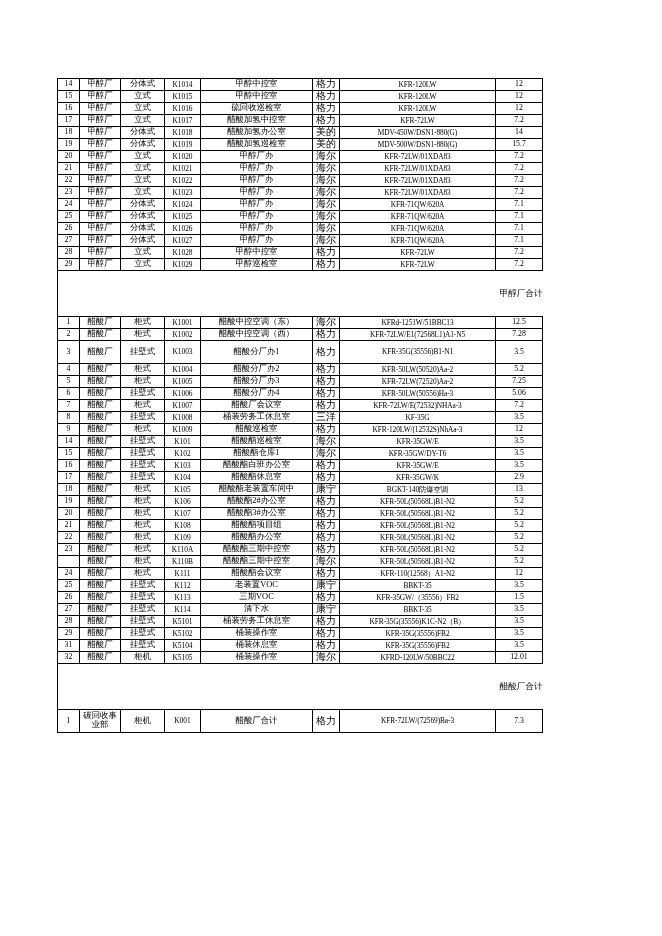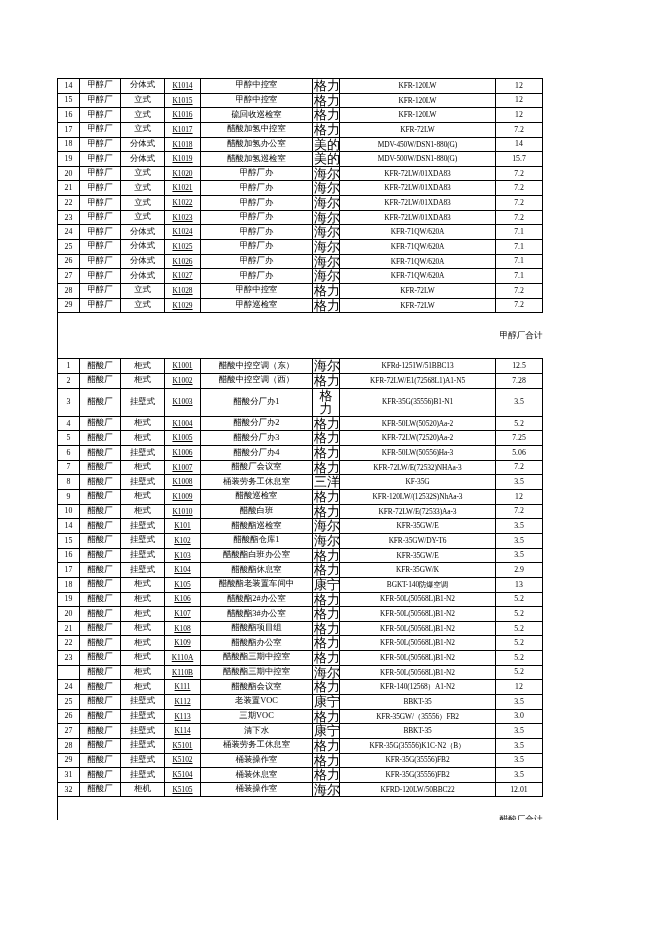--- a/index.html
+++ b/index.html
@@ -47,25 +47,25 @@
   col.c-no    { width: 22px; }
   col.c-plant { width: 41px; }
   col.c-type  { width: 44px; }
   col.c-code  { width: 36px; }
   col.c-loc   { width: 112px; }
   col.c-brand { width: 27px; }
   col.c-model { width: 156px; }
   col.c-power { width: 47px; }
 
   td.model { font-size: 7.4px; letter-spacing: -0.1px; }
-  td.code  { font-size: 7.4px; text-align: center; text-decoration: underline; }
+  td.code  { font-size: 7.4px; text-align: center; }
   td.loc   { font-size: 8.4px; }
   td.plant { font-size: 8.4px; }
   td.type  { font-size: 8.4px; }
-  td.brand { font-size: 13px; }
+  td.brand { font-size: 10px; }
   td.power { font-size: 7.8px; }
   td.no    { font-size: 7.8px; }
 
   tr.tall td { height: 22px; white-space: normal; line-height: 1.05; }
 
   
   tr.thick-bottom td { border-bottom: 1.6px solid #000000; }
 
   
   table.band {
@@ -382,30 +382,20 @@
             <td class="no">9</td>
             <td class="plant">醋酸厂</td>
             <td class="type">柜式</td>
             <td class="code">K1009</td>
             <td class="loc">醋酸巡检室</td>
             <td class="brand">格力</td>
             <td class="model">KFR-120LW/(12532S)NhAa-3</td>
             <td class="power">12</td>
           </tr>
           <tr>
-            <td class="no">10</td>
-            <td class="plant">醋酸厂</td>
-            <td class="type">柜式</td>
-            <td class="code">K1010</td>
-            <td class="loc">醋酸白班</td>
-            <td class="brand">格力</td>
-            <td class="model">KFR-72LW/E(72533)Aa-3</td>
-            <td class="power">7.2</td>
-          </tr>
-          <tr>
             <td class="no">14</td>
             <td class="plant">醋酸厂</td>
             <td class="type">挂壁式</td>
             <td class="code">K101</td>
             <td class="loc">醋酸酯巡检室</td>
             <td class="brand">海尔</td>
             <td class="model">KFR-35GW/E</td>
             <td class="power">3.5</td>
           </tr>
           <tr>
@@ -508,42 +498,42 @@
             <td class="model">KFR-50L(50568L)B1-N2</td>
             <td class="power">5.2</td>
           </tr>
           <tr>
             <td class="no">24</td>
             <td class="plant">醋酸厂</td>
             <td class="type">柜式</td>
             <td class="code">K111</td>
             <td class="loc">醋酸酯会议室</td>
             <td class="brand">格力</td>
-            <td class="model">KFR-140(12568）A1-N2</td>
+            <td class="model">KFR-110(12568）A1-N2</td>
             <td class="power">12</td>
           </tr>
           <tr>
             <td class="no">25</td>
             <td class="plant">醋酸厂</td>
             <td class="type">挂壁式</td>
             <td class="code">K112</td>
             <td class="loc">老装置VOC</td>
             <td class="brand">康宁</td>
             <td class="model">BBKT-35</td>
             <td class="power">3.5</td>
           </tr>
           <tr>
             <td class="no">26</td>
             <td class="plant">醋酸厂</td>
             <td class="type">挂壁式</td>
             <td class="code">K113</td>
             <td class="loc">三期VOC</td>
             <td class="brand">格力</td>
             <td class="model">KFR-35GW/（35556）FB2</td>
-            <td class="power">3.0</td>
+            <td class="power">1.5</td>
           </tr>
           <tr class="thick-bottom">
             <td class="no">27</td>
             <td class="plant">醋酸厂</td>
             <td class="type">挂壁式</td>
             <td class="code">K114</td>
             <td class="loc">清下水</td>
             <td class="brand">康宁</td>
             <td class="model">BBKT-35</td>
             <td class="power">3.5</td>

